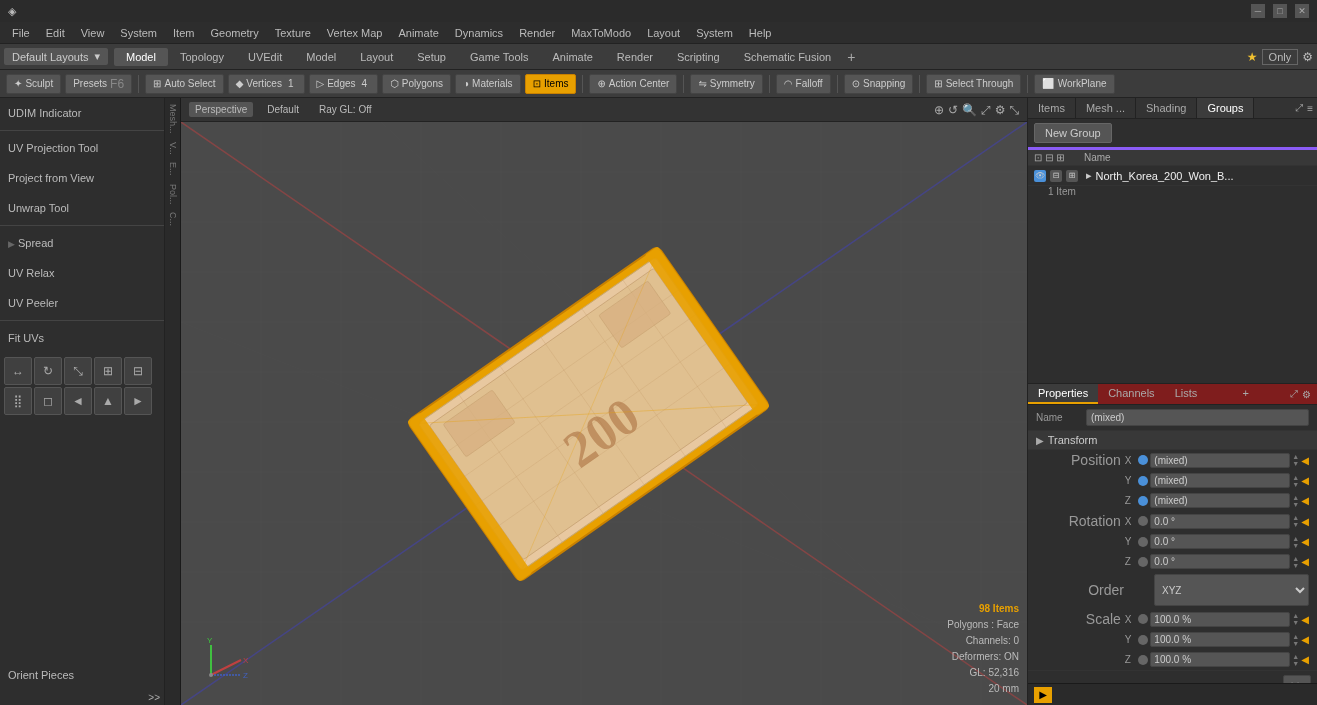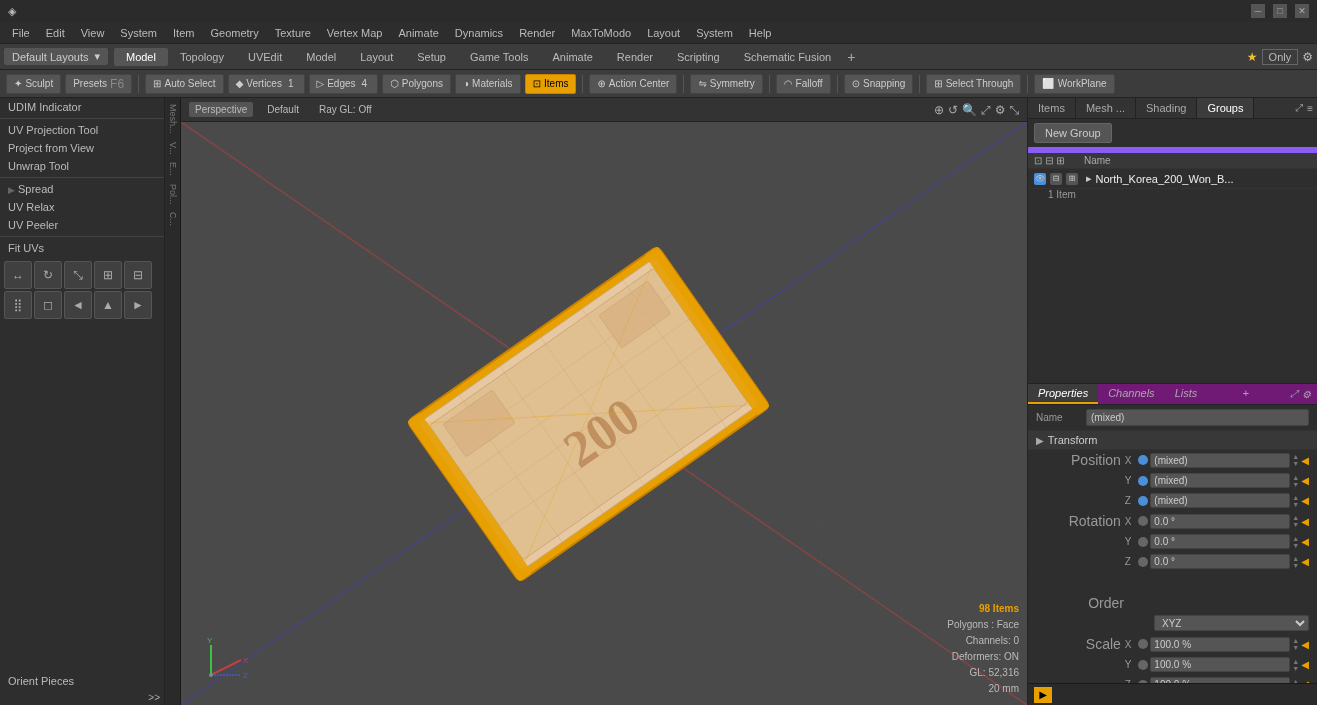--- a/index.html
+++ b/index.html
@@ -30,21 +30,21 @@
     #toolbar { background: #3c3c3c; height: 28px; display: flex; align-items: center; padding: 0 6px; gap: 4px; border-bottom: 1px solid #222; }
     .toolbar-btn { background: #555; color: #ccc; border: 1px solid #444; padding: 2px 7px; font-size: 10px; cursor: pointer; border-radius: 2px; height: 20px; display: flex; align-items: center; gap: 3px; }
     .toolbar-btn.active { background: #e8a000; color: #000; border-color: #c88000; }
     .toolbar-sep { width: 1px; height: 18px; background: #555; margin: 0 2px; }
 
     
     #main { display: flex; height: calc(705px - 98px); }
 
     
     #left-panel { width: 165px; background: #2e2e2e; border-right: 1px solid #222; display: flex; flex-direction: column; }
-    .left-panel-item { padding: 3px 8px; color: #bbb; cursor: pointer; font-size: 11px; }
+    .left-panel-item { padding: 9px 8px; color: #bbb; cursor: pointer; font-size: 11px; }
     .left-panel-divider { height: 1px; background: #444; margin: 2px 0; }
 
     
     .tool-icons { display: flex; flex-wrap: wrap; padding: 4px; gap: 2px; }
     .tool-icon-btn { width: 28px; height: 28px; background: #404040; border: 1px solid #555; cursor: pointer; display: flex; align-items: center; justify-content: center; font-size: 12px; color: #aaa; border-radius: 2px; }
 
     
     #vert-strip { width: 16px; background: #2a2a2a; border-right: 1px solid #1a1a1a; display: flex; flex-direction: column; align-items: center; padding: 2px 0; }
     .vert-label { writing-mode: vertical-rl; font-size: 9px; color: #777; padding: 4px 1px; }
 
@@ -80,21 +80,21 @@
     #groups-panel { flex: 1; overflow: hidden; }
     .groups-new-btn { background: #555; color: #ccc; border: 1px solid #666; padding: 3px 10px; font-size: 11px; cursor: pointer; margin: 6px; border-radius: 2px; }
     .groups-table-header { display: flex; padding: 2px 6px; background: #383838; color: #aaa; font-size: 10px; border-bottom: 1px solid #333; }
     .groups-table-row { display: flex; align-items: center; padding: 3px 6px; gap: 4px; border-bottom: 1px solid #333; }
     .groups-row-icon { width: 12px; height: 12px; background: #888; border-radius: 2px; display: flex; align-items: center; justify-content: center; font-size: 8px; }
     .groups-item-name { flex: 1; color: #eee; font-size: 11px; overflow: hidden; text-overflow: ellipsis; white-space: nowrap; }
     .groups-item-sub { color: #999; font-size: 10px; padding-left: 20px; }
 
     
     #props-panel { height: 300px; border-top: 1px solid #222; }
-    #props-tabs { display: flex; background: #701a75; border-bottom: 1px solid #222; font-style: italic; }
+    #props-tabs { display: flex; background: #7f1d1d; border-bottom: 1px solid #222; }
     .pt-tab { padding: 3px 10px; font-size: 11px; color: #aaa; cursor: pointer; }
     .pt-tab.active { background: #3c3c3c; color: #fff; border-bottom: 2px solid #e8a000; }
     .pt-tab-add { color: #aaa; margin-left: auto; padding: 3px 8px; cursor: pointer; }
     .pt-actions { display: flex; align-items: center; gap: 4px; padding: 2px 6px; }
 
     .prop-name-row { display: flex; align-items: center; padding: 4px 8px; border-bottom: 1px solid #333; }
     .prop-name-label { color: #999; font-size: 10px; width: 50px; }
     .prop-name-input { flex: 1; background: #555; border: 1px solid #444; color: #ccc; padding: 2px 4px; font-size: 10px; border-radius: 2px; }
 
     .prop-section { display: flex; align-items: center; padding: 3px 8px; background: #383838; border-bottom: 1px solid #333; cursor: pointer; }
@@ -410,21 +410,21 @@
       <span class="rp-tab">Mesh ...</span>
       <span class="rp-tab">Shading</span>
       <span class="rp-tab active">Groups</span>
       <div class="rp-tab-actions">
         <span style="color:#aaa;cursor:pointer;font-size:10px;">⤢</span>
         <span style="color:#aaa;cursor:pointer;font-size:10px;">≡</span>
       </div>
     </div>
 
     <div id="groups-panel">
-      <div style="display:flex;align-items:center;padding:4px 6px;border-bottom:6px solid #8b5cf6;">
+      <div style="display:flex;align-items:center;padding:4px 6px;border-bottom:3px solid #8b5cf6;">
         <button class="groups-new-btn" style="margin:0;">New Group</button>
       </div>
 
       <div class="groups-table-header">
         <span style="width:50px;">⊡ ⊟ ⊞</span>
         <span style="flex:1;">Name</span>
       </div>
 
       <div class="groups-table-row">
         <div class="groups-row-icon" style="background:#4a90d9;">👁</div>
@@ -527,21 +527,21 @@
           <span class="prop-arrow">▲</span>
           <span class="prop-arrow">▼</span>
         </div>
         <span style="color:#e8a000;margin-left:2px;font-size:10px;cursor:pointer;">◀</span>
       </div>
 
       <div class="prop-row">
         <span class="prop-label">Order</span>
         <span class="prop-axis"></span>
         <div class="prop-dot" style="background:transparent;"></div>
-        <select class="prop-input" style="height:16px;margin-top:41px;">
+        <select class="prop-input" style="height:32px;">
           <option>XYZ</option>
         </select>
       </div>
 
       <div class="prop-row">
         <span class="prop-label">Scale</span>
         <span class="prop-axis">X</span>
         <div class="prop-dot"></div>
         <input class="prop-input" type="text" value="100.0 %" style="">
         <div class="prop-arrows">

